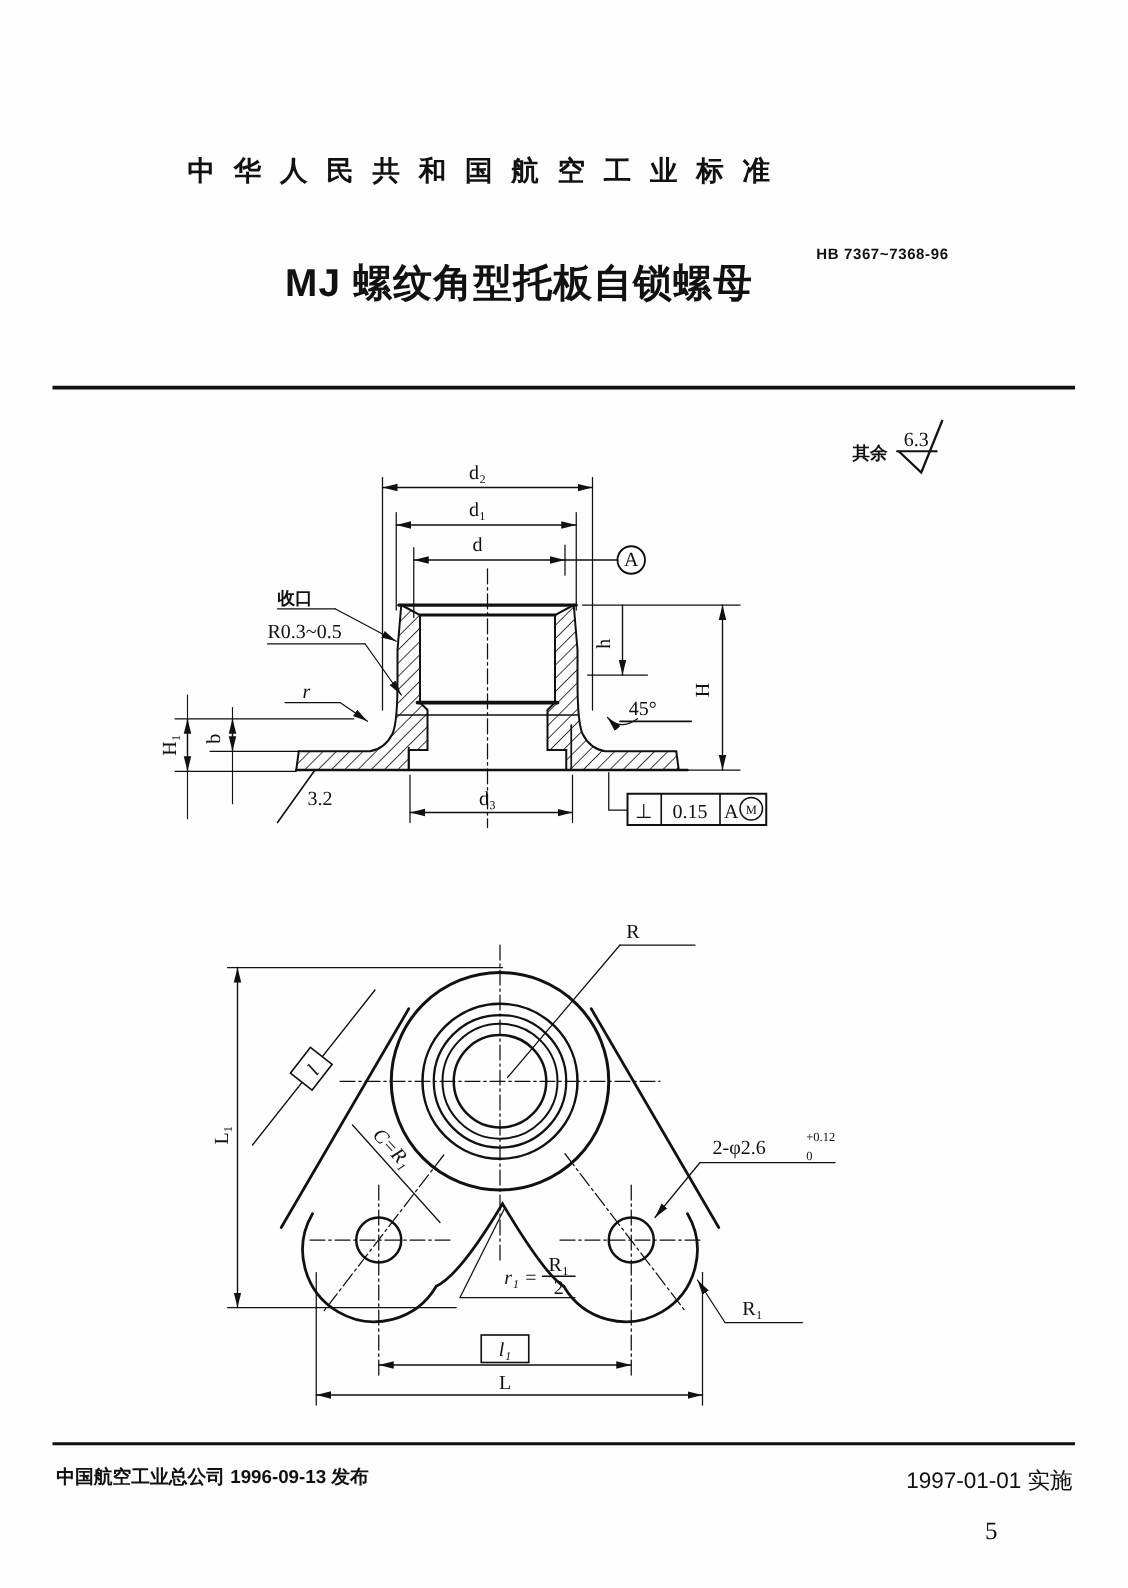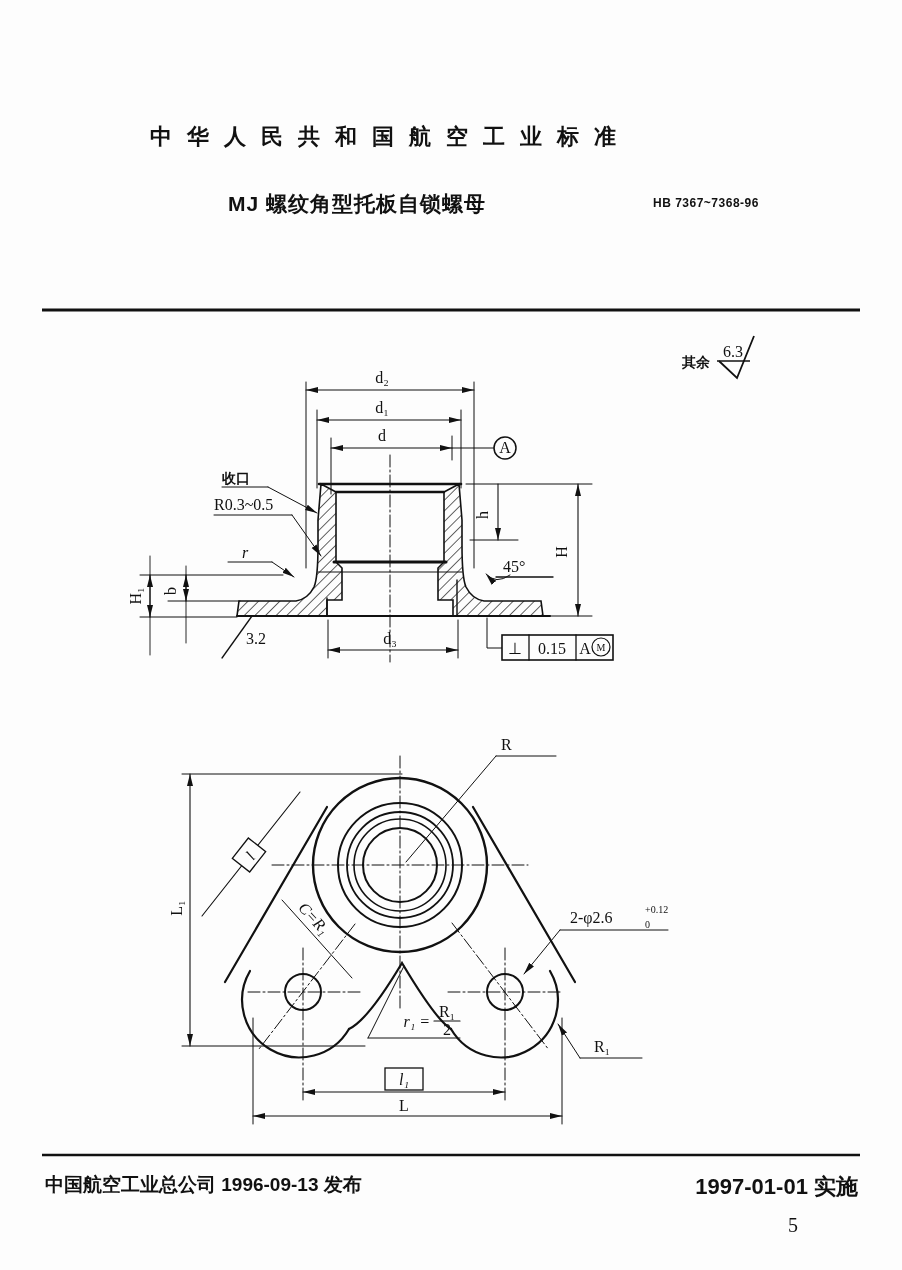--- a/index.html
+++ b/index.html
@@ -6,28 +6,28 @@
   body{
     width:902px;height:1270px;position:relative;background:#fdfdfd;
     font-family:"Liberation Sans", sans-serif;color:#111;overflow:hidden;
   }
   .abs{position:absolute;white-space:nowrap;}
   .doc-title{
     left:150px;top:122px;font-size:22px;font-weight:700;letter-spacing:15px;
     font-family:"Liberation Sans", sans-serif;
   }
   .doc-subtitle{
-    left:228px;top:190px;font-size:21px;font-weight:700;letter-spacing:1px;
+    left:228px;top:206px;font-size:31px;font-weight:700;letter-spacing:1px;
   }
   .std-code{
     left:653px;top:196px;font-size:12px;font-weight:700;letter-spacing:0.5px;
     font-family:"Liberation Sans", sans-serif;
   }
-  .footer-left{left:45px;top:1172px;font-size:19px;font-weight:700;}
-  .footer-right{right:44px;top:1172px;font-size:22px;font-weight:700;}
+  .footer-left{left:45px;top:1172px;font-size:15px;font-weight:700;}
+  .footer-right{right:44px;top:1172px;font-size:18px;font-weight:400;}
   .page-num{left:788px;top:1214px;font-size:20px;font-family:"Liberation Serif", serif;}
   svg{position:absolute;left:0;top:0;}
   svg text{fill:#111;}
   .dim{font-family:"Liberation Serif", serif;font-size:16px;}
   .dimsm{font-family:"Liberation Serif", serif;font-size:10px;}
   .cjk{font-family:"Liberation Sans", sans-serif;font-size:14px;font-weight:700;}
   .ital{font-style:italic;}
 </style>
 </head>
 <body>

